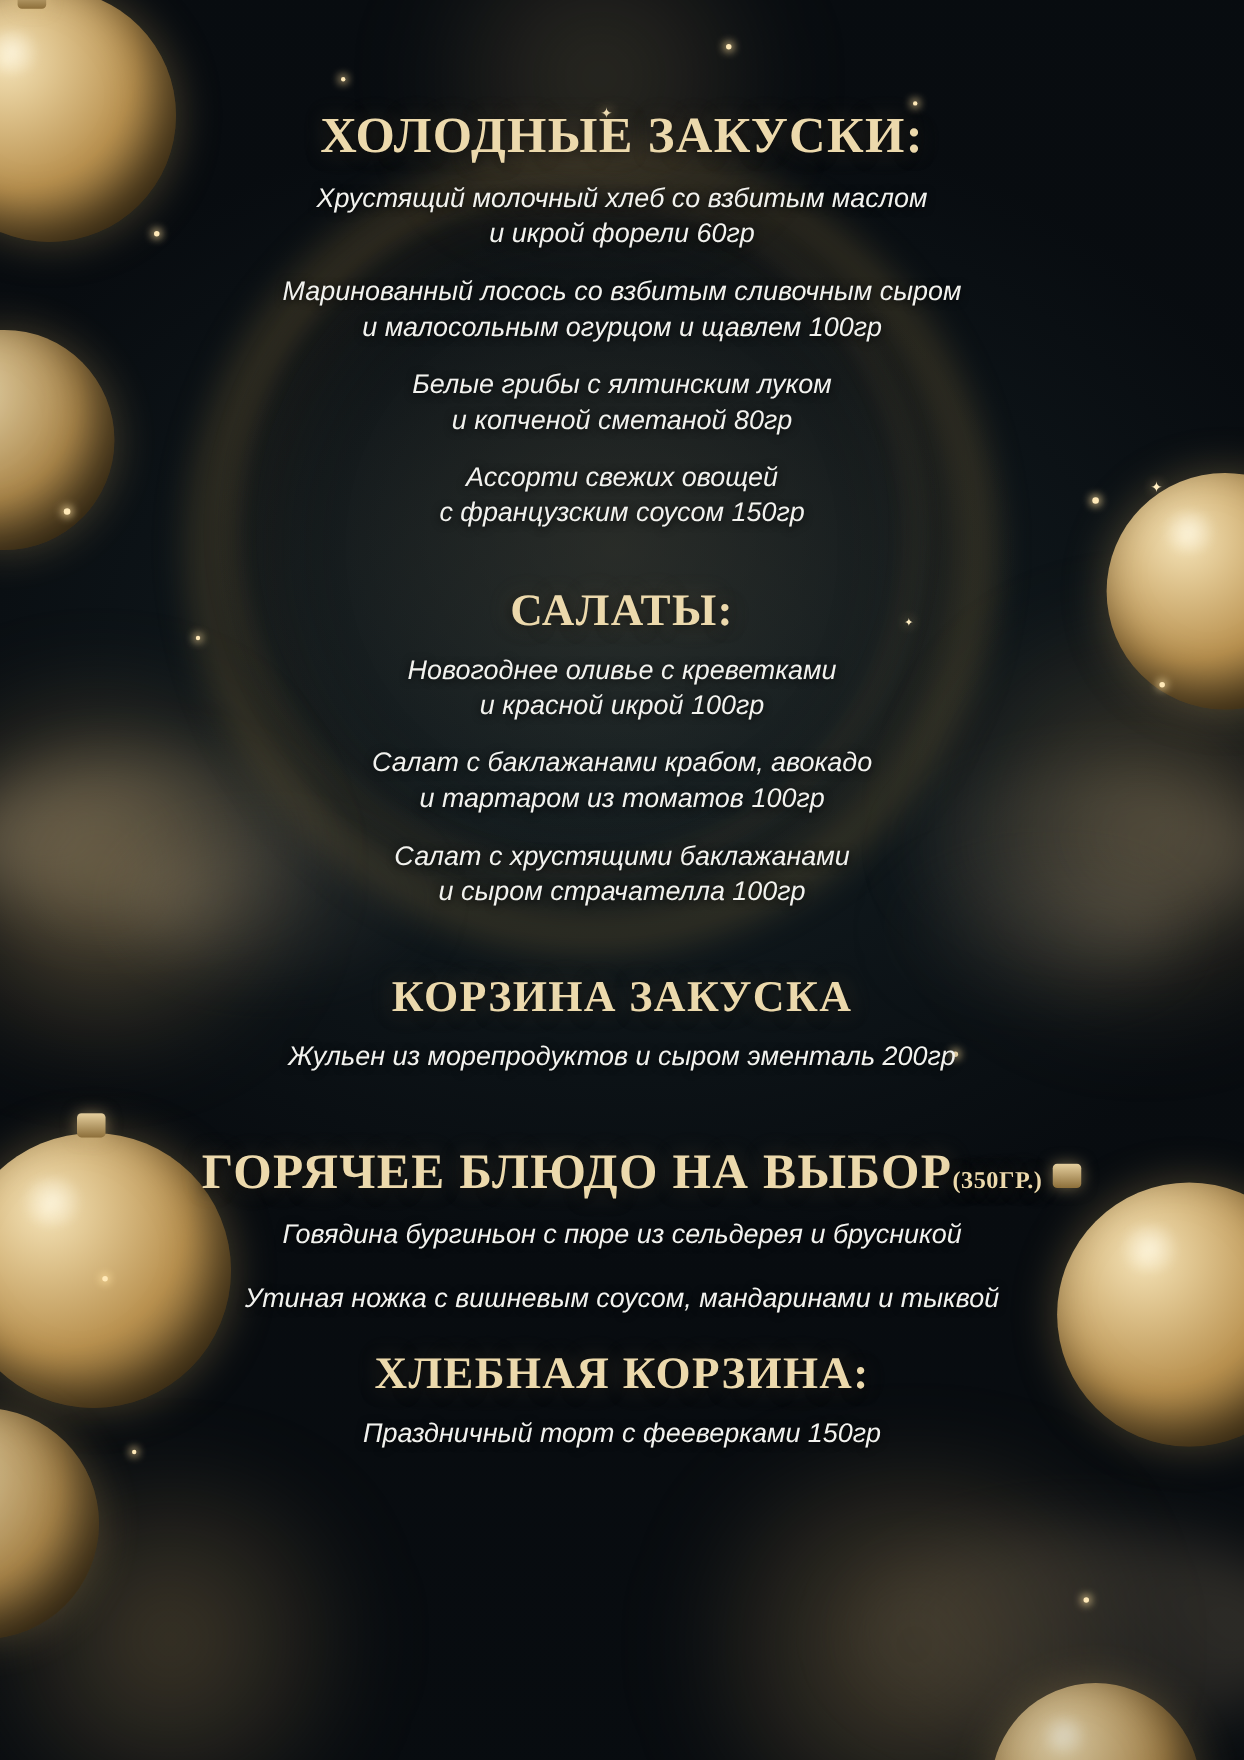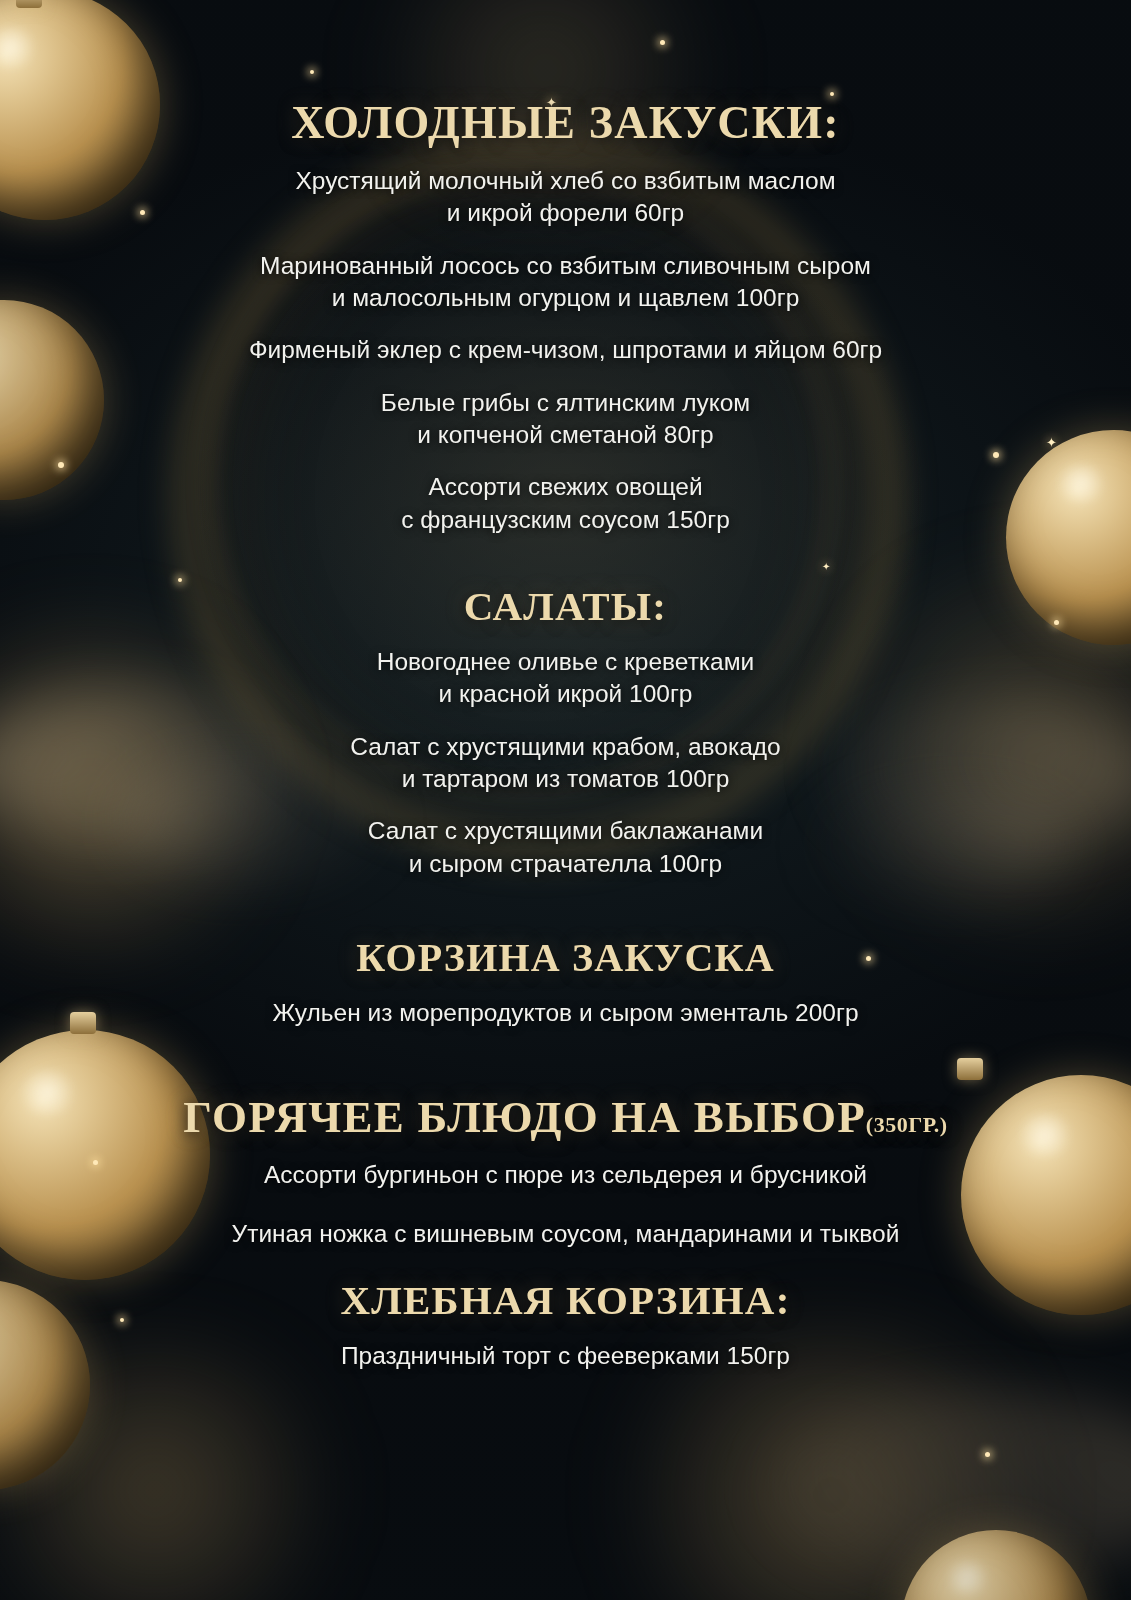--- a/index.html
+++ b/index.html
@@ -137,21 +137,21 @@
   }
   .t-cold  { font-size: 46px; }
   .t-salad { font-size: 41px; margin-top: 46px; text-align: center; }
   .t-hot   { font-size: 40px; margin-top: 54px; }
   .t-main  { font-size: 45px; margin-top: 62px; }
   .t-bread { font-size: 41px; }
   .title-small {
     font-size: 22px;
     letter-spacing: 0.5px;
   }
-  .items { margin: 0; padding: 0; list-style: none; }
+  .items { margin: 0; padding: 0; list-style: none; font-style: italic; }
   .item {
     font-family: "Liberation Sans", sans-serif;
     font-size: 24.5px;
     line-height: 1.32;
     color: #f2f2ee;
     margin: 0 0 20px;
     white-space: pre-line;
     text-shadow: 0 1px 8px rgba(0,0,0,.85);
   }
   .items.wide .item { margin-bottom: 26px; }
@@ -207,51 +207,50 @@
 
   <div class="content">
 
     <section class="section">
       <h2 class="section-title t-cold">ХОЛОДНЫЕ ЗАКУСКИ:</h2>
       <ul class="items">
         <li class="item">Хрустящий молочный хлеб со взбитым маслом
 и икрой форели 60гр</li>
         <li class="item">Маринованный лосось со взбитым сливочным сыром
 и малосольным огурцом и щавлем 100гр</li>
-        <li class="item">Фирменый эклер с крем-чизом, шпротами и яйцом 60гр</li>
         <li class="item">Белые грибы с ялтинским луком
 и копченой сметаной 80гр</li>
         <li class="item">Ассорти свежих овощей
 с французским соусом 150гр</li>
       </ul>
     </section>
 
     <section class="section">
       <h2 class="section-title t-salad">САЛАТЫ:</h2>
       <ul class="items">
         <li class="item">Новогоднее оливье с креветками
 и красной икрой 100гр</li>
-        <li class="item">Салат с хрустящими крабом, авокадо
+        <li class="item">Салат с баклажанами крабом, авокадо
 и тартаром из томатов 100гр</li>
         <li class="item">Салат с хрустящими баклажанами
 и сыром страчателла 100гр</li>
       </ul>
     </section>
 
     <section class="section">
       <h2 class="section-title t-hot">КОРЗИНА ЗАКУСКА</h2>
       <ul class="items">
         <li class="item">Жульен из морепродуктов и сыром эменталь 200гр</li>
       </ul>
     </section>
 
     <section class="section">
       <h2 class="section-title t-main"><span>ГОРЯЧЕЕ БЛЮДО НА ВЫБОР</span><span class="title-small">(350ГР.)</span></h2>
       <ul class="items wide">
-        <li class="item">Ассорти бургиньон с пюре из сельдерея и брусникой</li>
+        <li class="item">Говядина бургиньон с пюре из сельдерея и брусникой</li>
         <li class="item">Утиная ножка с вишневым соусом, мандаринами и тыквой</li>
       </ul>
     </section>
 
     <section class="section">
       <h2 class="section-title t-bread">ХЛЕБНАЯ КОРЗИНА:</h2>
       <ul class="items wide">
         <li class="item">Праздничный торт с фееверками 150гр</li>
 
       </ul>

